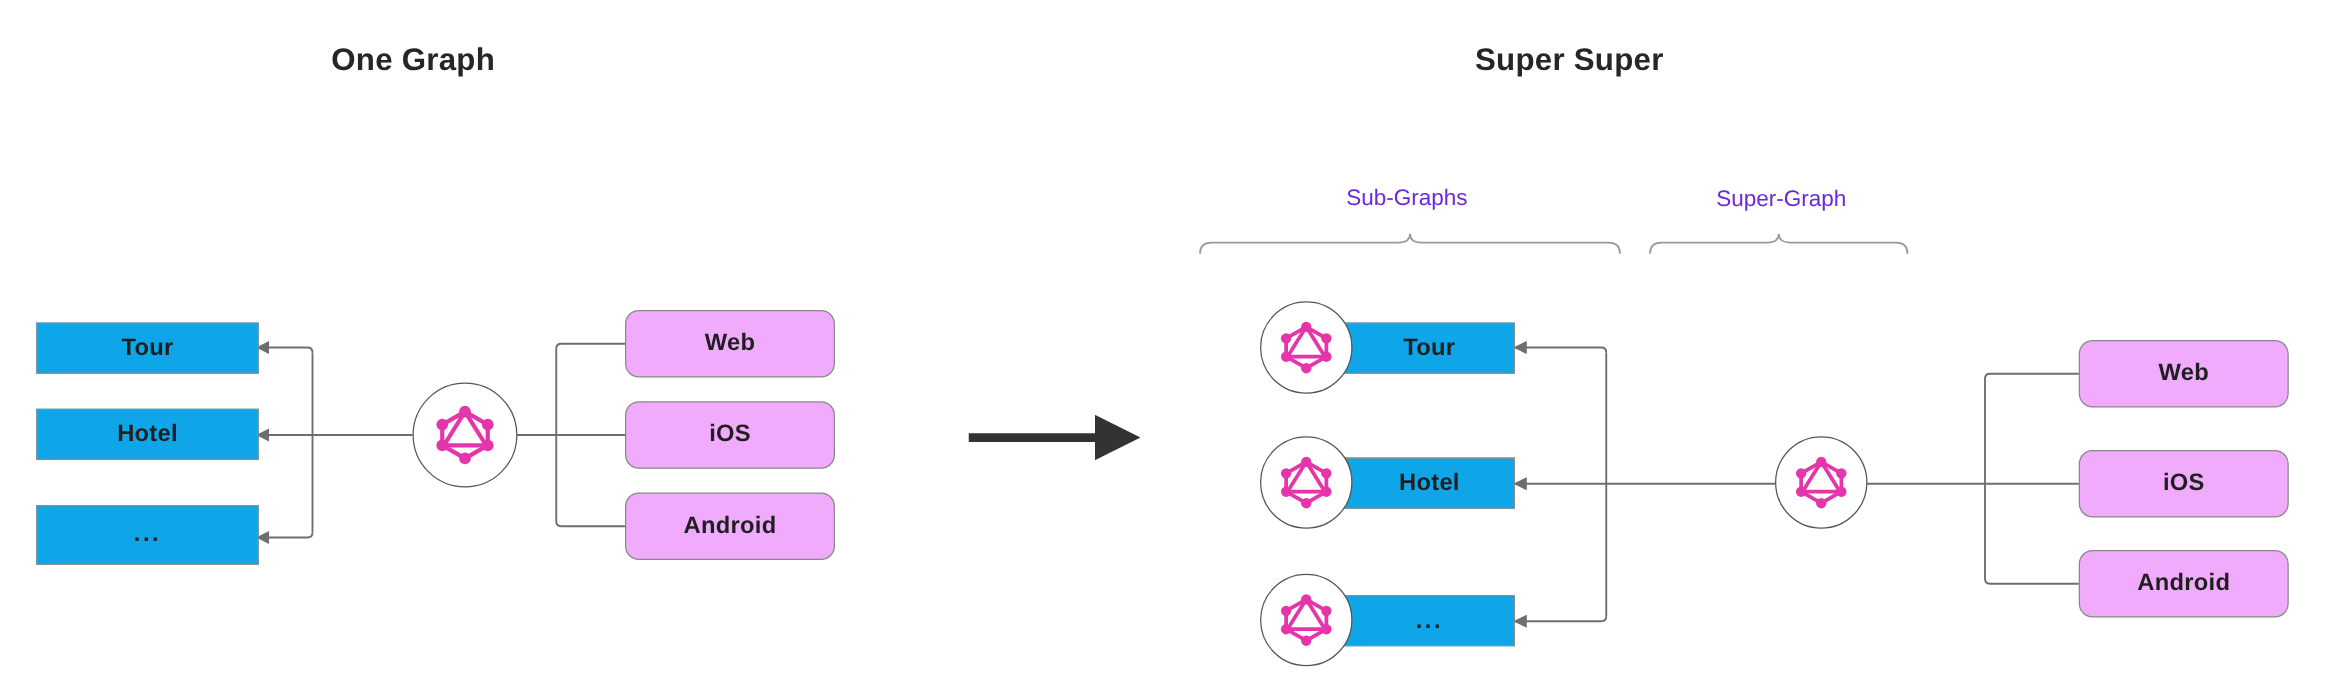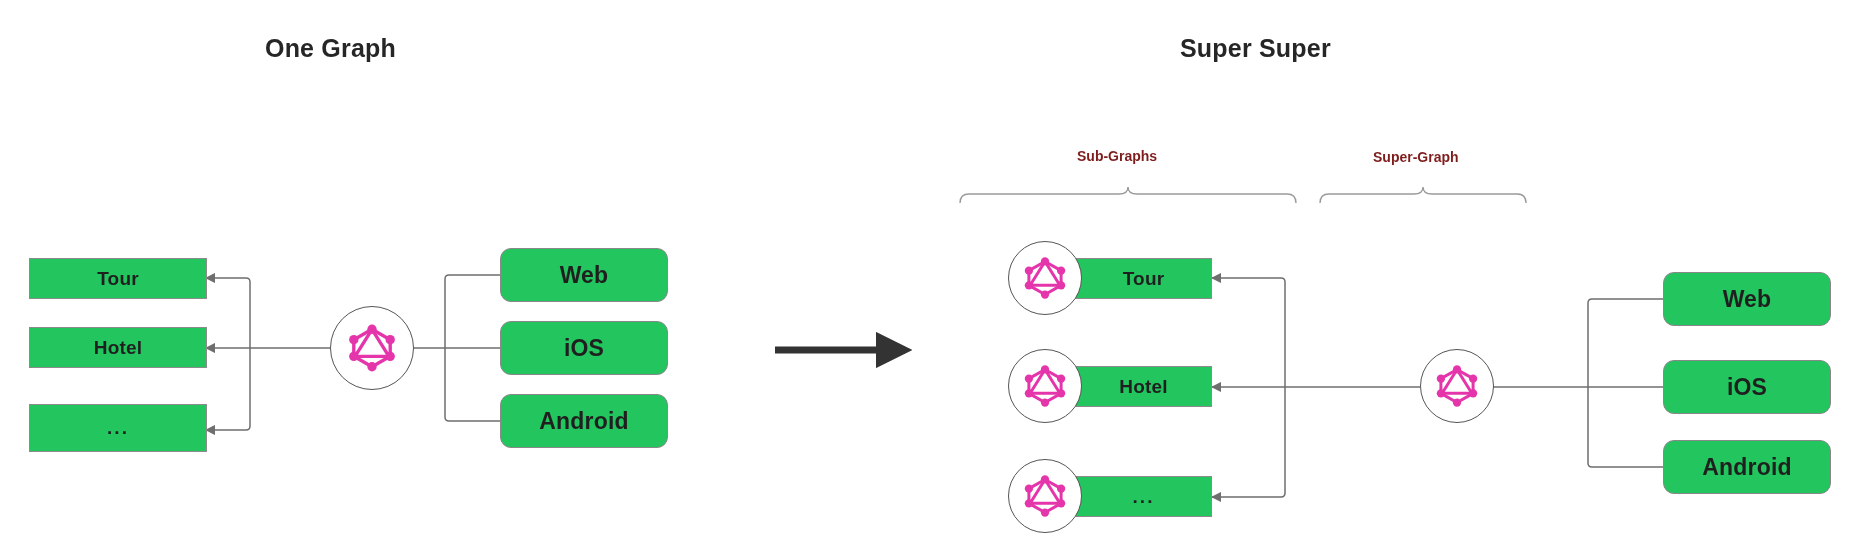--- a/index.html
+++ b/index.html
@@ -26,51 +26,51 @@
     font-weight: bold;
     color: #262626;
     white-space: nowrap;
     letter-spacing: 0.2px;
   }
   #title-one-graph { left: 265px; top: 34px; }
   #title-super-graph { left: 1180px; top: 34px; }
 
   .brace-label {
     position: absolute;
-    font-size: 14px;
-    font-weight: bold;
-    color: #7f1d1d;
+    font-size: 18px;
+    font-weight: normal;
+    color: #6d28d9;
     white-space: nowrap;
   }
   #label-subgraphs { left: 1077px; top: 148px; }
   #label-supergraph { left: 1373px; top: 149px; }
 
   .node-box {
     position: absolute;
     box-sizing: border-box;
     display: flex;
     align-items: center;
     justify-content: center;
     font-size: 19px;
     font-weight: bold;
     color: #1f1f1f;
-    background: #22c55e;
+    background: #0ea5e9;
     border: 1.6px solid #8c8c8c;
     letter-spacing: 0.2px;
   }
   .client-box {
     position: absolute;
     box-sizing: border-box;
     display: flex;
     align-items: center;
     justify-content: center;
-    font-size: 23px;
+    font-size: 19px;
     font-weight: bold;
     color: #1f1f1f;
-    background: #22c55e;
+    background: #f0abfc;
     border: 1.4px solid #888888;
     border-radius: 11px;
     letter-spacing: 0.2px;
   }
   .dots-label { letter-spacing: 2px; font-size: 19px; }
 
   .gql-circle {
     position: absolute;
     box-sizing: border-box;
     border-radius: 50%;

